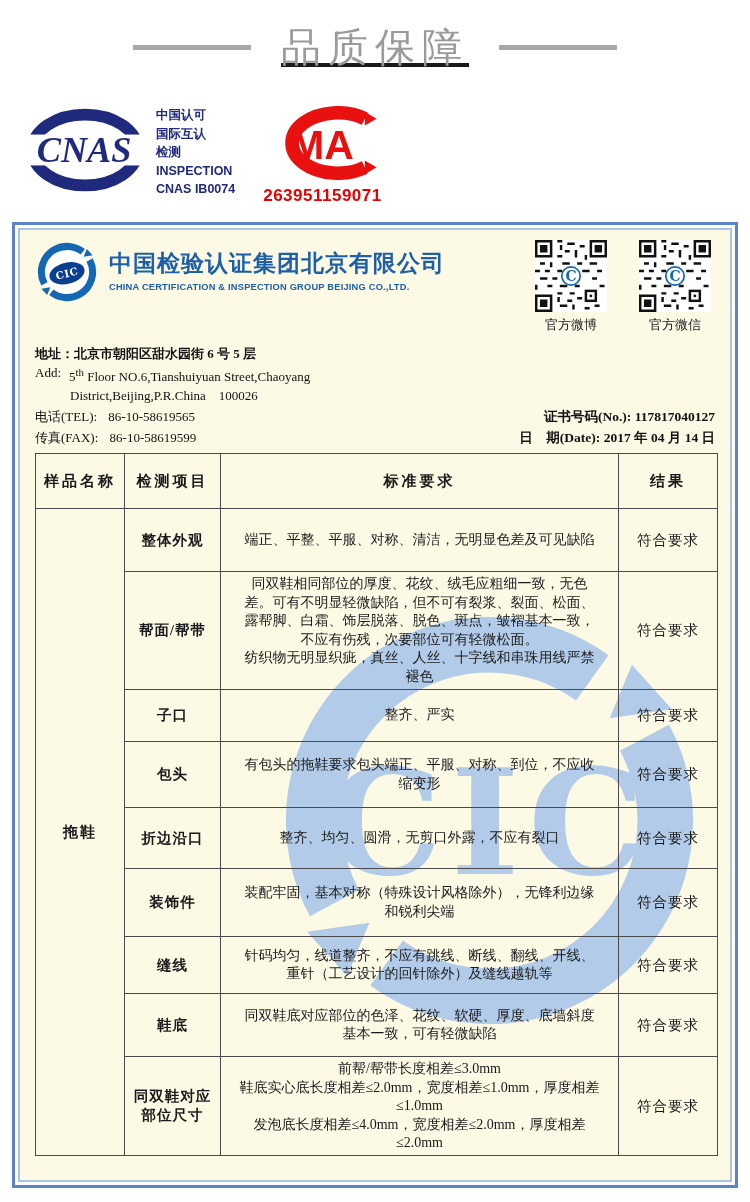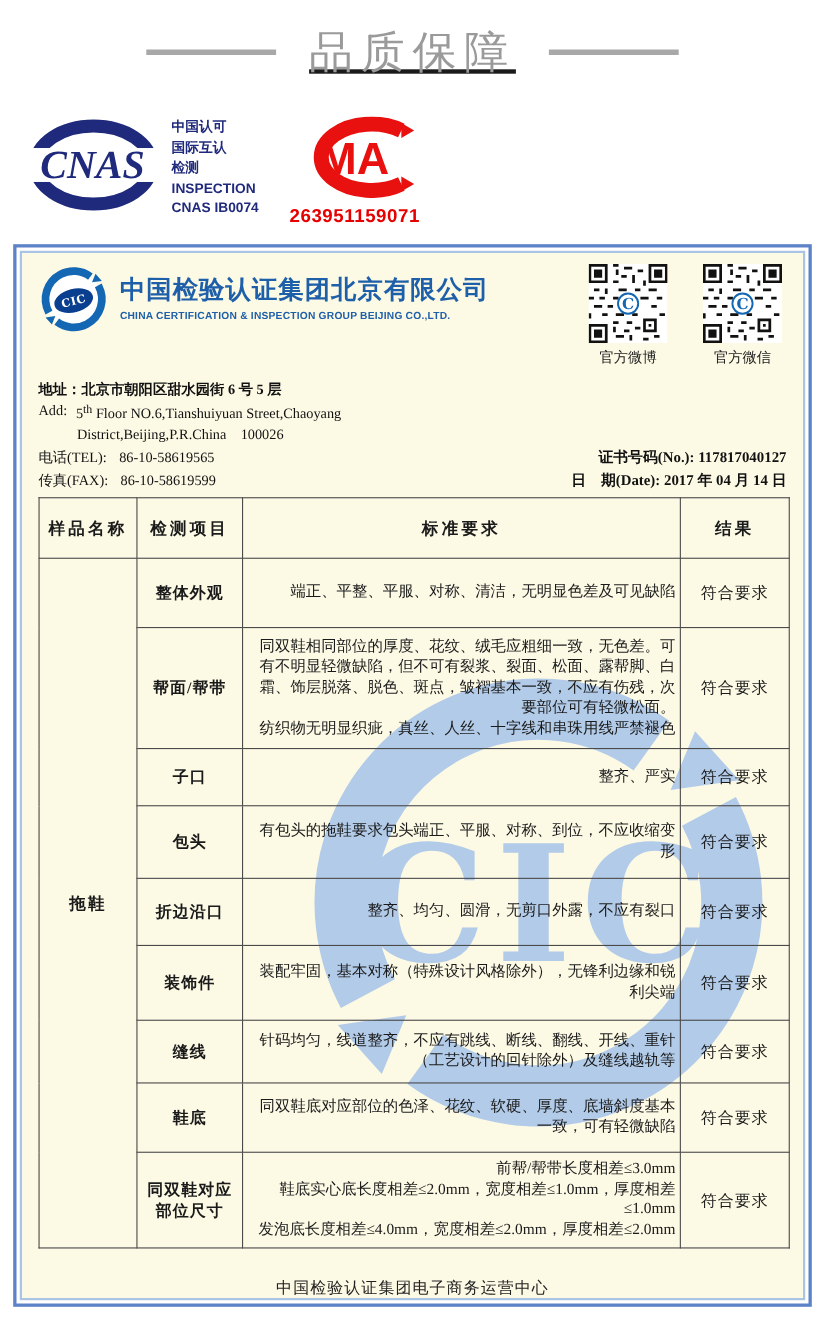--- a/index.html
+++ b/index.html
@@ -49,21 +49,21 @@
                z-index:0; pointer-events:none; opacity:0.95; }
 
   
   table.spec { position:relative; z-index:1; border-collapse:collapse; table-layout:fixed;
                width:682px; margin-top:6px; background:transparent;
                font-family:Liberation Serif, serif; }
   table.spec th, table.spec td { border:1px solid #4a4a4a; vertical-align:middle; }
   table.spec th { font-size:15px; font-weight:bold; letter-spacing:3px; }
   td.c-item { text-align:center; font-size:14.5px; font-weight:bold; letter-spacing:1px; white-space:pre-line; }
   td.c-sample { text-align:center; font-size:15px; font-weight:bold; letter-spacing:2px; }
-  td.c-req { font-size:14px; line-height:1.32; padding:3px 4px; white-space:pre-line; text-align:right; }
+  td.c-req { font-size:14px; line-height:1.32; padding:3px 18px; white-space:pre-line; text-align:center; }
   td.c-res { text-align:center; font-size:14.5px; letter-spacing:1px; }
 
   
   .cert-footer { margin-top:26px; text-align:center; font-family:"Liberation Serif", serif; }
   .footer-org { font-size:14.5px; color:#222; letter-spacing:1px; }
 
   svg text { dominant-baseline:auto; }
 </style>
 </head>
 <body>

